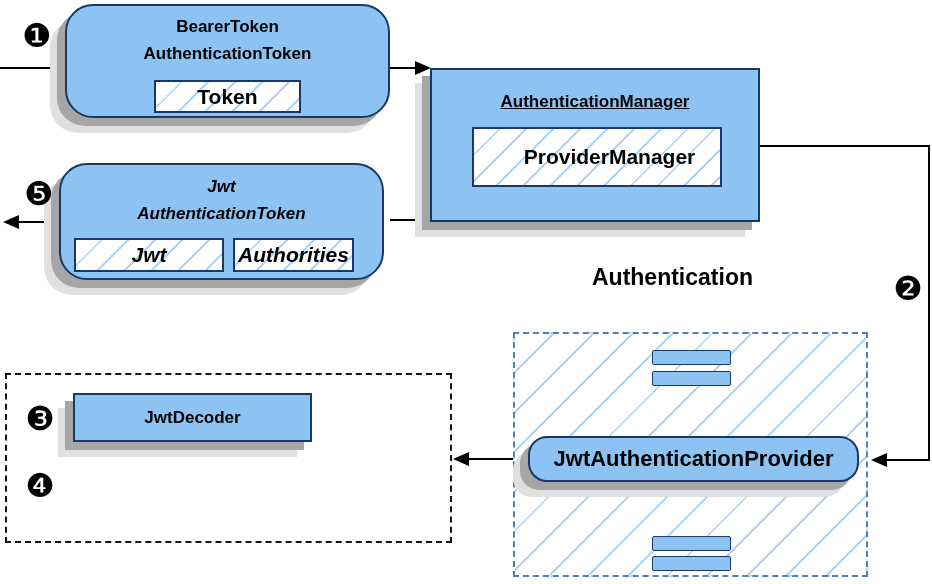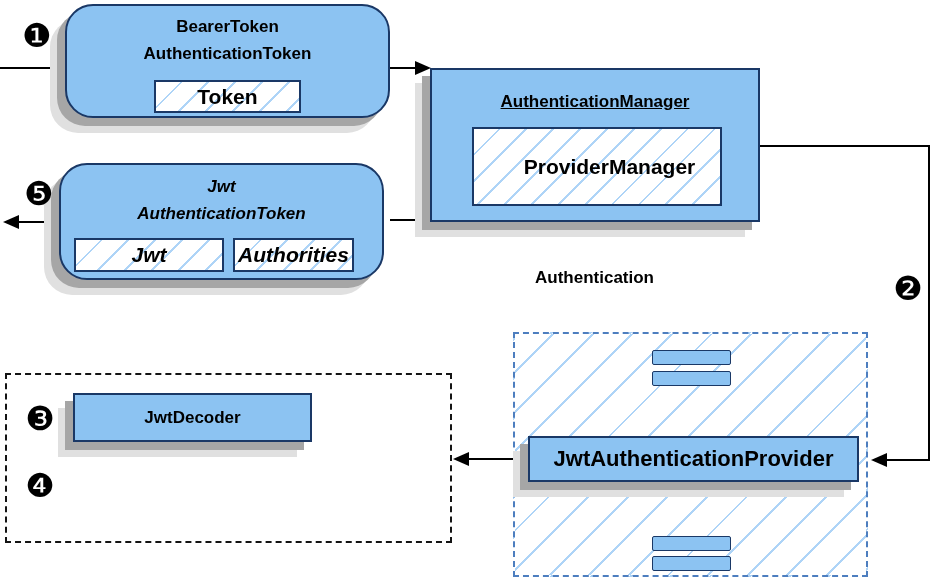--- a/index.html
+++ b/index.html
@@ -45,21 +45,21 @@
   .dashed-black{border:2px dashed var(--dashed-black);box-sizing:border-box;background:transparent;}
   .bar{
     position:absolute;width:79px;height:15px;left:652px;
     background:var(--node-fill);border:1px solid var(--node-border);box-sizing:border-box;border-radius:2px;
   }
   .badge{
     position:absolute;width:36px;height:36px;display:flex;align-items:center;justify-content:center;
     font-family:"DejaVu Sans",sans-serif;font-size:33px;line-height:1;color:#000;
   }
   .group-label{
-    position:absolute;text-align:left;font-weight:bold;font-size:17px;line-height:23px;color:var(--text);
+    position:absolute;text-align:center;font-weight:bold;font-size:23px;line-height:23px;color:var(--text);
   }
   #connectors{position:absolute;left:0;top:0;pointer-events:none;}
 </style>
 </head>
 <body>
 
 <div id="canvas">
 
   <svg id="connectors" width="932" height="584" viewBox="0 0 932 584" aria-hidden="true">
     <g stroke="#000" stroke-width="2" fill="none">
@@ -98,33 +98,33 @@
   <div class="node rounded shadow" style="left:65px;top:4px;width:325px;height:114px;">
     <div class="node-title" style="top:7px;">
       <div>BearerToken</div>
       <div>AuthenticationToken</div>
     </div>
     <div class="field" style="left:87px;top:74px;width:147px;height:33px;">Token</div>
   </div>
 
   <div class="node shadow" style="left:430px;top:68px;width:330px;height:154px;">
     <div class="node-title" style="top:18px;text-decoration:underline;">AuthenticationManager</div>
-    <div class="field" style="left:40px;top:57px;width:250px;height:79px;padding-left:25px;">ProviderManager</div>
+    <div class="field" style="left:40px;top:57px;width:250px;height:60px;padding-left:25px;">ProviderManager</div>
   </div>
 
   <div class="node rounded shadow" style="left:59px;top:163px;width:325px;height:117px;font-style:italic;">
     <div class="node-title" style="top:8px;">
       <div>Jwt</div>
       <div>AuthenticationToken</div>
     </div>
     <div class="field" style="left:13px;top:73px;width:150px;height:34px;">Jwt</div>
     <div class="field" style="left:172px;top:73px;width:121px;height:34px;">Authorities</div>
   </div>
 
-  <div class="node shadow center-flex" style="left:528px;top:436px;width:331px;height:46px;font-size:22px;">JwtAuthenticationProvider</div>
+  <div class="node shadow center-flex" style="left:528px;top:436px;width:331px;height:46px;font-size:22px;border-radius:19px;">JwtAuthenticationProvider</div>
 
   <div class="abs dashed-black" style="left:5px;top:373px;width:447px;height:170px;"></div>
 
   <div class="node shadow center-flex" style="left:73px;top:393px;width:239px;height:49px;font-size:17px;">JwtDecoder</div>
 
 
   <div class="badge" style="left:19px;top:17px;">❶</div>
   <div class="badge" style="left:890px;top:270px;">❷</div>
   <div class="badge" style="left:22px;top:400px;">❸</div>
   <div class="badge" style="left:22px;top:467px;">❹</div>

